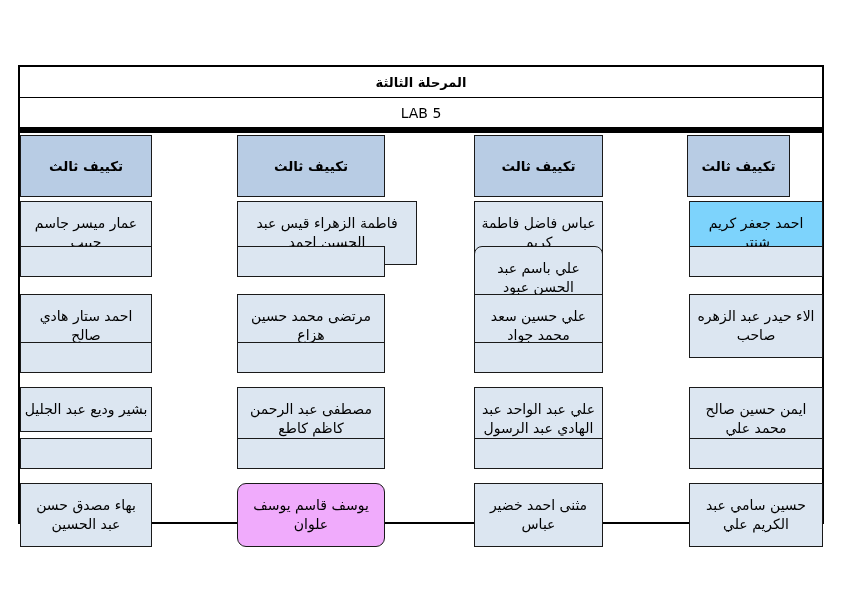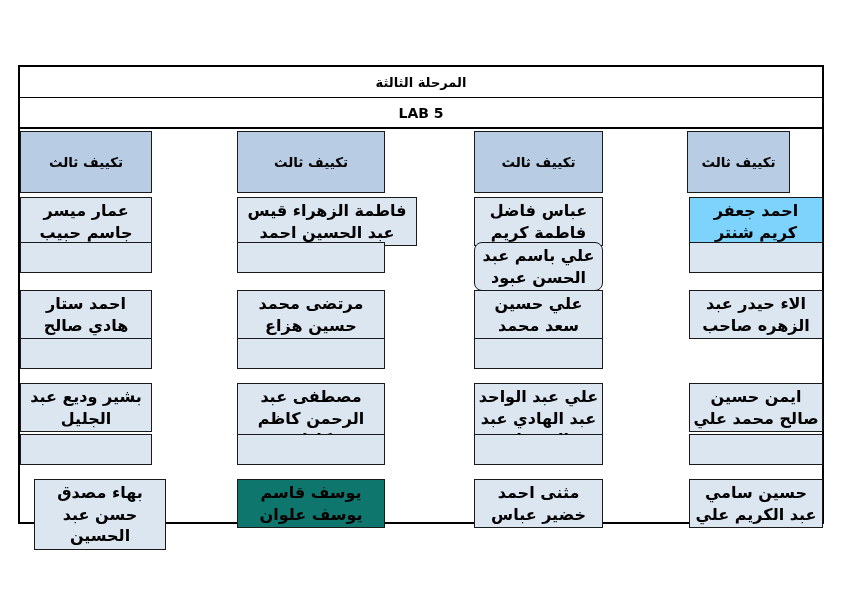--- a/index.html
+++ b/index.html
@@ -30,26 +30,26 @@
     height: 30px;
     border-bottom: 1px solid #000000;
     display: flex;
     align-items: center;
     justify-content: center;
     font-size: 13px;
     font-weight: bold;
   }
   .row-lab {
     height: 29px;
-    border-bottom: 2px solid #000000;
+    border-bottom: 6px solid #000000;
     display: flex;
     align-items: center;
     justify-content: center;
     font-size: 14px;
-    font-weight: bold;
+    font-weight: normal;
     direction: ltr;
   }
   .columns-area {
     position: relative;
     width: 100%;
     height: 394px;
   }
   .cell {
     position: absolute;
     box-sizing: border-box;
@@ -60,24 +60,24 @@
     text-align: center;
     direction: rtl;
   }
   .cell.header {
     height: 62px;
     font-size: 13.5px;
     font-weight: bold;
   }
   .cell.name {
     min-height: 31px;
-    font-size: 16px;
-    font-weight: bold;
+    font-size: 14px;
+    font-weight: normal;
     line-height: 1.35;
-    padding: 2px 3px;
+    padding: 12px 3px;
   }
 </style>
 </head>
 <body>
 
 <div class="page">
   <div class="doc-table">
     <div class="row-title">
       <span>المرحلة الثالثة</span>
     </div>
@@ -100,24 +100,24 @@
         <div class="cell name" style="left: 454px; top: 254px; width: 129px; background: rgb(220, 230, 241);">علي عبد الواحد عبد الهادي عبد الرسول</div>
         <div class="cell name" style="left: 454px; top: 305px; width: 129px; background: rgb(220, 230, 241);"></div>
         <div class="cell name" style="left: 454px; top: 350px; width: 129px; background: rgb(220, 230, 241);">مثنى احمد خضير عباس</div>
         <div class="cell header" style="left: 217px; top: 2px; width: 148px; background: rgb(184, 204, 228);">تكييف ثالث</div>
         <div class="cell name" style="left: 217px; top: 68px; width: 180px; background: rgb(220, 230, 241);">فاطمة الزهراء قيس عبد الحسين احمد</div>
         <div class="cell name" style="left: 217px; top: 113px; width: 148px; background: rgb(220, 230, 241);"></div>
         <div class="cell name" style="left: 217px; top: 161px; width: 148px; background: rgb(220, 230, 241);">مرتضى محمد حسين هزاع</div>
         <div class="cell name" style="left: 217px; top: 209px; width: 148px; background: rgb(220, 230, 241);"></div>
         <div class="cell name" style="left: 217px; top: 254px; width: 148px; background: rgb(220, 230, 241);">مصطفى عبد الرحمن كاظم كاطع</div>
         <div class="cell name" style="left: 217px; top: 305px; width: 148px; background: rgb(220, 230, 241);"></div>
-        <div class="cell name" style="left: 217px; top: 350px; width: 148px; background: #0f766e;">يوسف قاسم يوسف علوان</div>
+        <div class="cell name" style="left: 217px; top: 350px; width: 148px; background: #f0abfc; border-radius: 9px;">يوسف قاسم يوسف علوان</div>
         <div class="cell header" style="left: 0px; top: 2px; width: 132px; background: rgb(184, 204, 228);">تكييف ثالث</div>
         <div class="cell name" style="left: 0px; top: 68px; width: 132px; background: rgb(220, 230, 241);">عمار ميسر جاسم حبيب</div>
         <div class="cell name" style="left: 0px; top: 113px; width: 132px; background: rgb(220, 230, 241);"></div>
         <div class="cell name" style="left: 0px; top: 161px; width: 132px; background: rgb(220, 230, 241);">احمد ستار هادي صالح</div>
         <div class="cell name" style="left: 0px; top: 209px; width: 132px; background: rgb(220, 230, 241);"></div>
         <div class="cell name" style="left: 0px; top: 254px; width: 132px; background: rgb(220, 230, 241);">بشير وديع عبد الجليل</div>
         <div class="cell name" style="left: 0px; top: 305px; width: 132px; background: rgb(220, 230, 241);"></div>
-        <div class="cell name" style="left: 14px; top: 350px; width: 132px; background: rgb(220, 230, 241);">بهاء مصدق حسن عبد الحسين</div>
+        <div class="cell name" style="left: 0px; top: 350px; width: 132px; background: rgb(220, 230, 241);">بهاء مصدق حسن عبد الحسين</div>
       </div>
   </div>
 </div>
 
 </body></html>

